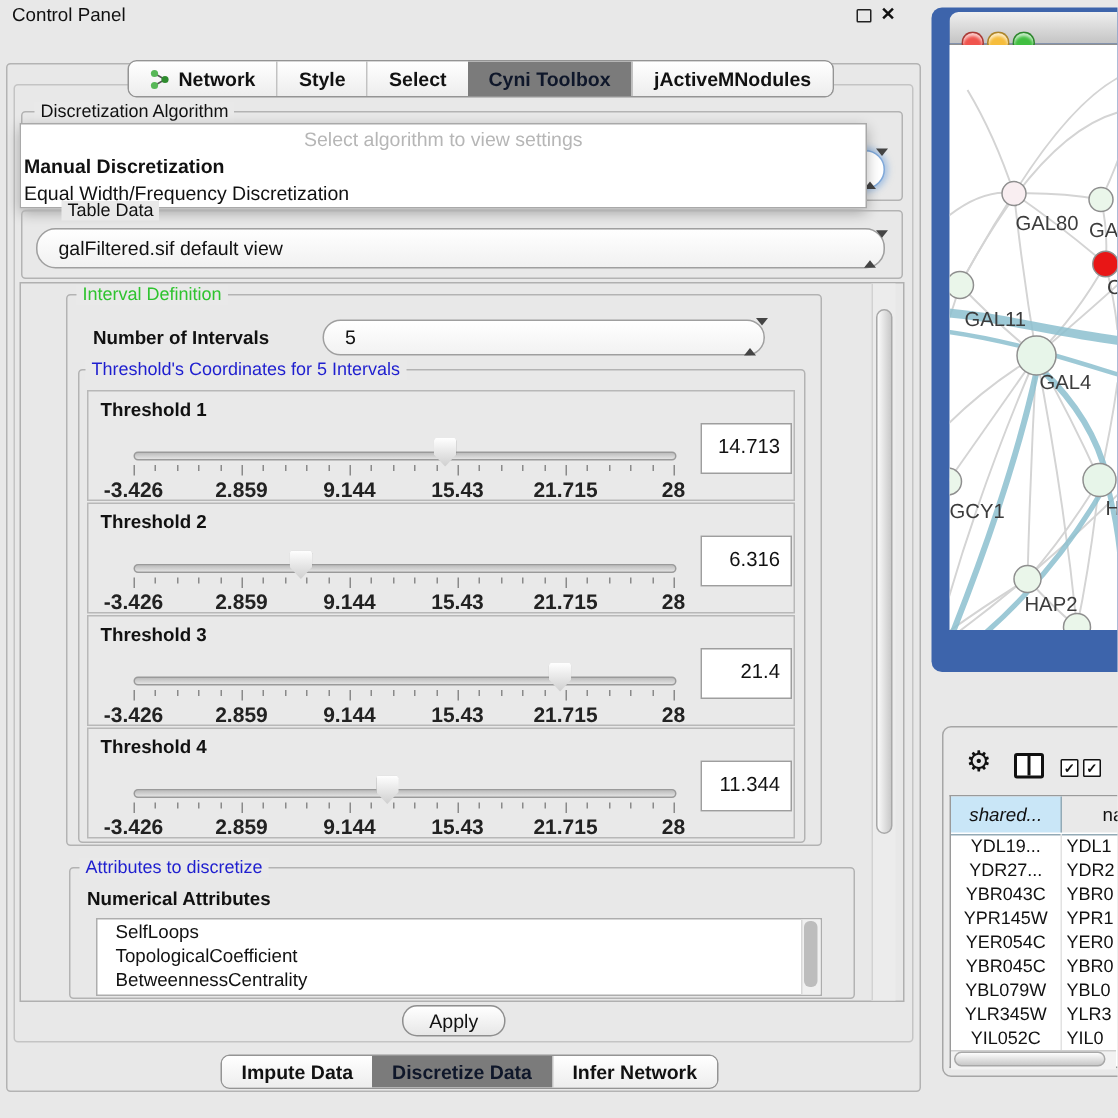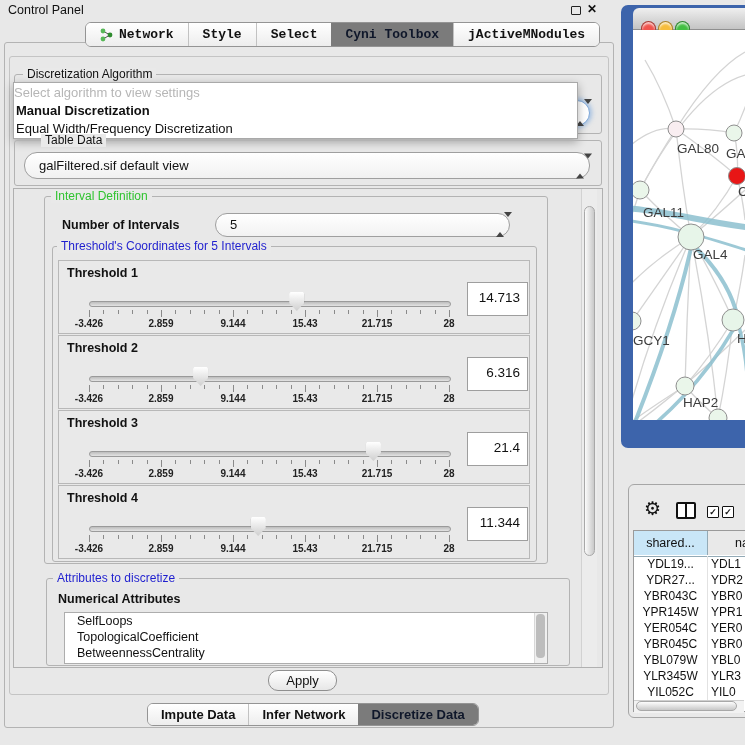--- a/index.html
+++ b/index.html
@@ -25,21 +25,21 @@
   #outer-panel{left:4px;top:42px;width:610px;height:686px;border:1px solid #b3b3b3;border-radius:3px;}
   #inner-panel{left:9px;top:56px;width:600px;height:639px;border:1px solid #c4c4c4;border-radius:3px;}
   #algo-group{left:14px;top:74px;width:588px;height:60px;}
   #algo-combo{left:24px;top:100px;width:566px;height:26px;background:#fff;border:1px solid #7fa8d9;border-radius:13px;
               box-shadow:0 0 4px 2px rgba(110,160,220,.55);}
   .spin{position:absolute;right:6px;top:50%;transform:translateY(-50%);width:7px;}
   .spin .up{width:0;height:0;border-left:4px solid transparent;border-right:4px solid transparent;border-bottom:5px solid #444;margin-bottom:2px;}
   .spin .dn{width:0;height:0;border-left:4px solid transparent;border-right:4px solid transparent;border-top:5px solid #444;}
   #algo-popup{left:13px;top:82px;width:565px;height:57px;background:#fff;border:1px solid #a9a9a9;
               box-shadow:0 3px 9px rgba(0,0,0,.32);font-size:13px;}
-  #algo-popup .ph{height:19px;line-height:19px;color:#b6b6b6;}
+  #algo-popup .ph{height:19px;line-height:19px;text-align:center;color:#b6b6b6;}
   #algo-popup .it{height:18px;line-height:18px;padding-left:2px;}
   #algo-popup .it.b{font-weight:bold;}
   #td-group{left:14px;top:140px;width:588px;height:46px;}
   #td-combo{left:24px;top:152px;width:566px;height:27px;background:linear-gradient(#ffffff,#f1f1f1);
             border:1px solid #9f9f9f;border-radius:13px;font-size:13px;line-height:25px;padding-left:14px;}
   
   #scrollpane{left:13px;top:188px;width:590px;height:480px;border:1px solid #b0b0b0;}
   #v-sb-track{left:581px;top:189px;width:16px;height:478px;background:#ececec;border-left:1px solid #d2d2d2;}
   #v-sb-thumb{left:584px;top:206px;width:11px;height:350px;border-radius:5.5px;border:1px solid #a8a8a8;
               background:linear-gradient(90deg,#fbfbfb,#c9c9c9);}
@@ -55,54 +55,54 @@
   .thr-label{position:absolute;left:8px;top:5px;font-size:12.5px;font-weight:bold;}
   .sl-track{position:absolute;left:30px;top:40px;width:360px;height:4px;border:1px solid #9a9a9a;border-radius:3px;
             background:linear-gradient(#bdbdbd,#e3e3e3);}
   .sl-handle{position:absolute;top:31px;width:15px;height:19px;
              background:linear-gradient(#ffffff,#cfcfcf);
              clip-path:polygon(8% 0,92% 0,100% 10%,100% 58%,50% 100%,0 58%,0 10%);
              filter:drop-shadow(0 0 1px #777);}
   .tick{position:absolute;top:49px;width:1px;background:#8a8a8a;}
   .tick.minor{height:4px;}
   .tick.major{height:7px;}
-  .tlab{position:absolute;top:57px;font-size:10px;font-weight:bold;color:#222;transform:translateX(-50%);white-space:nowrap;}
+  .tlab{position:absolute;top:57px;font-size:14px;font-weight:bold;color:#222;transform:translateX(-50%);white-space:nowrap;}
   .thr-value{position:absolute;left:408px;top:21px;width:52px;height:32px;background:#fff;border:1px solid #9e9e9e;
              font-size:13.5px;line-height:30px;text-align:right;padding-right:7px;}
   
   #attr-group{left:46px;top:578px;width:524px;height:88px;}
   #numattr-label{left:58px;top:592px;font-size:12.5px;font-weight:bold;}
   #attr-list{left:64px;top:612px;width:484px;height:52px;background:#fff;border:1px solid #adadad;overflow:hidden;}
   .attr-item{height:16px;line-height:16px;padding-left:12px;font-size:12.5px;}
   #attr-sb{left:534px;top:613px;width:13px;height:50px;background:#f0f0f0;border-left:1px solid #d8d8d8;}
   #attr-sb-thumb{left:536px;top:614px;width:9px;height:44px;background:#bdbdbd;border-radius:4px;}
   #apply-btn{left:268px;top:670px;width:69px;height:21px;border:1px solid #8f8f8f;border-radius:10px;
              background:linear-gradient(#ffffff,#e7e7e7);font-size:13px;line-height:19px;text-align:center;}
-  #top-tabs{left:85px;top:22px;font-family:Liberation Mono, monospace;}
+  #top-tabs{left:85px;top:40px;}
   #bottom-tabs{left:147px;top:703px;height:23px;}
   #bottom-tabs .seg{padding:0 13px;}
   
   #net-window{left:621px;top:5px;width:130px;height:443px;background:#3d64ab;border-radius:7px 0 0 7px;}
   #net-titlebar{left:633px;top:8px;width:112px;height:22px;background:linear-gradient(#efefef,#c4c4c4);
                 border-radius:6px 0 0 0;border-bottom:1px solid #8f8f8f;}
   .tl{position:absolute;top:13px;width:13px;height:13px;border-radius:50%;border:1px solid rgba(0,0,0,.3);
       box-shadow:inset 0 2px 2px rgba(255,255,255,.7);}
   #net-canvas{left:633px;top:30px;width:112px;height:390px;background:#fff;overflow:hidden;}
   
   #tp-title{left:634px;top:459px;font-size:12px;margin-top:32px;}
   #tpanel{left:628px;top:484px;width:130px;height:234px;background:#e9e9e9;border:1px solid #a6a6a6;border-radius:6px;}
   #gear-icon{left:644px;top:499px;font-family:"DejaVu Sans",sans-serif;font-size:19px;line-height:19px;color:#111;}
   #split-icon{left:676px;top:502px;width:20px;height:17px;border:2px solid #111;border-radius:2px;background:#fff;}
   #split-icon div{position:absolute;left:50%;top:0;width:2px;height:100%;background:#111;transform:translateX(-50%);}
   .cbicon{position:absolute;top:506px;width:12px;height:12px;border:1.5px solid #111;border-radius:1px;background:#fff;
           font-size:9px;line-height:11px;text-align:center;font-weight:bold;}
   #table{left:633px;top:530px;width:112px;height:182px;background:#fff;border:1px solid #9a9a9a;border-right:none;}
   #thead{position:absolute;left:0;top:0;width:112px;height:25px;border-bottom:1px solid #93aab6;}
   #th1{position:absolute;left:0;top:0;width:73px;height:24px;background:#c9e6f7;border-right:1px solid #93aab6;
-       text-align:center;line-height:24px;font-size:12.5px;}
+       text-align:center;line-height:24px;font-size:12.5px;font-style:italic;}
   #th2{position:absolute;left:74px;top:0;width:38px;height:24px;background:#e9e9e9;line-height:24px;font-size:12.5px;
        padding-left:27px;overflow:hidden;}
   #tbody{position:absolute;left:0;top:25px;width:112px;height:145px;overflow:hidden;font-size:12px;}
   .trow{position:relative;height:16px;line-height:16px;}
   .trow .c1{position:absolute;left:0;width:73px;text-align:center;border-right:1px solid #e2e2e2;height:16px;}
   .trow .c2{position:absolute;left:77px;right:0;height:16px;white-space:nowrap;overflow:hidden;}
   #h-sb{left:634px;top:700px;width:110px;height:13px;background:#f2f2f2;border-top:1px solid #cfcfcf;}
   #h-sb-thumb{left:636px;top:701px;width:101px;height:10px;border:1px solid #a8a8a8;border-radius:5px;
               background:linear-gradient(#fdfdfd,#c8c8c8);}
 </style>
@@ -345,25 +345,25 @@
     <div class="attr-item">BetweennessCentrality</div>
   </div>
 <div class="abs" id="attr-sb"></div>
 <div class="abs" id="attr-sb-thumb"></div>
 
 <div class="abs" id="apply-btn">Apply</div>
 <div class="abs segbar" id="bottom-tabs">
     <div class="seg">
       <span>Impute Data</span>
     </div>
-    <div class="seg">
-      <span>Infer Network</span>
-    </div>
     <div class="seg sel">
       <span>Discretize Data</span>
+    </div>
+    <div class="seg">
+      <span>Infer Network</span>
     </div>
   </div>
 
 <div class="abs" id="net-window"></div>
 <div class="abs" id="net-titlebar">
   <div class="tl" style="left: 8px; background: rgb(240, 84, 78);" id="tl-close"></div>
   <div class="tl" style="left: 25px; background: rgb(246, 189, 60);" id="tl-min"></div>
   <div class="tl" style="left: 42px; background: rgb(65, 191, 65);" id="tl-zoom"></div>
 </div>
 <div class="abs" id="net-canvas">

